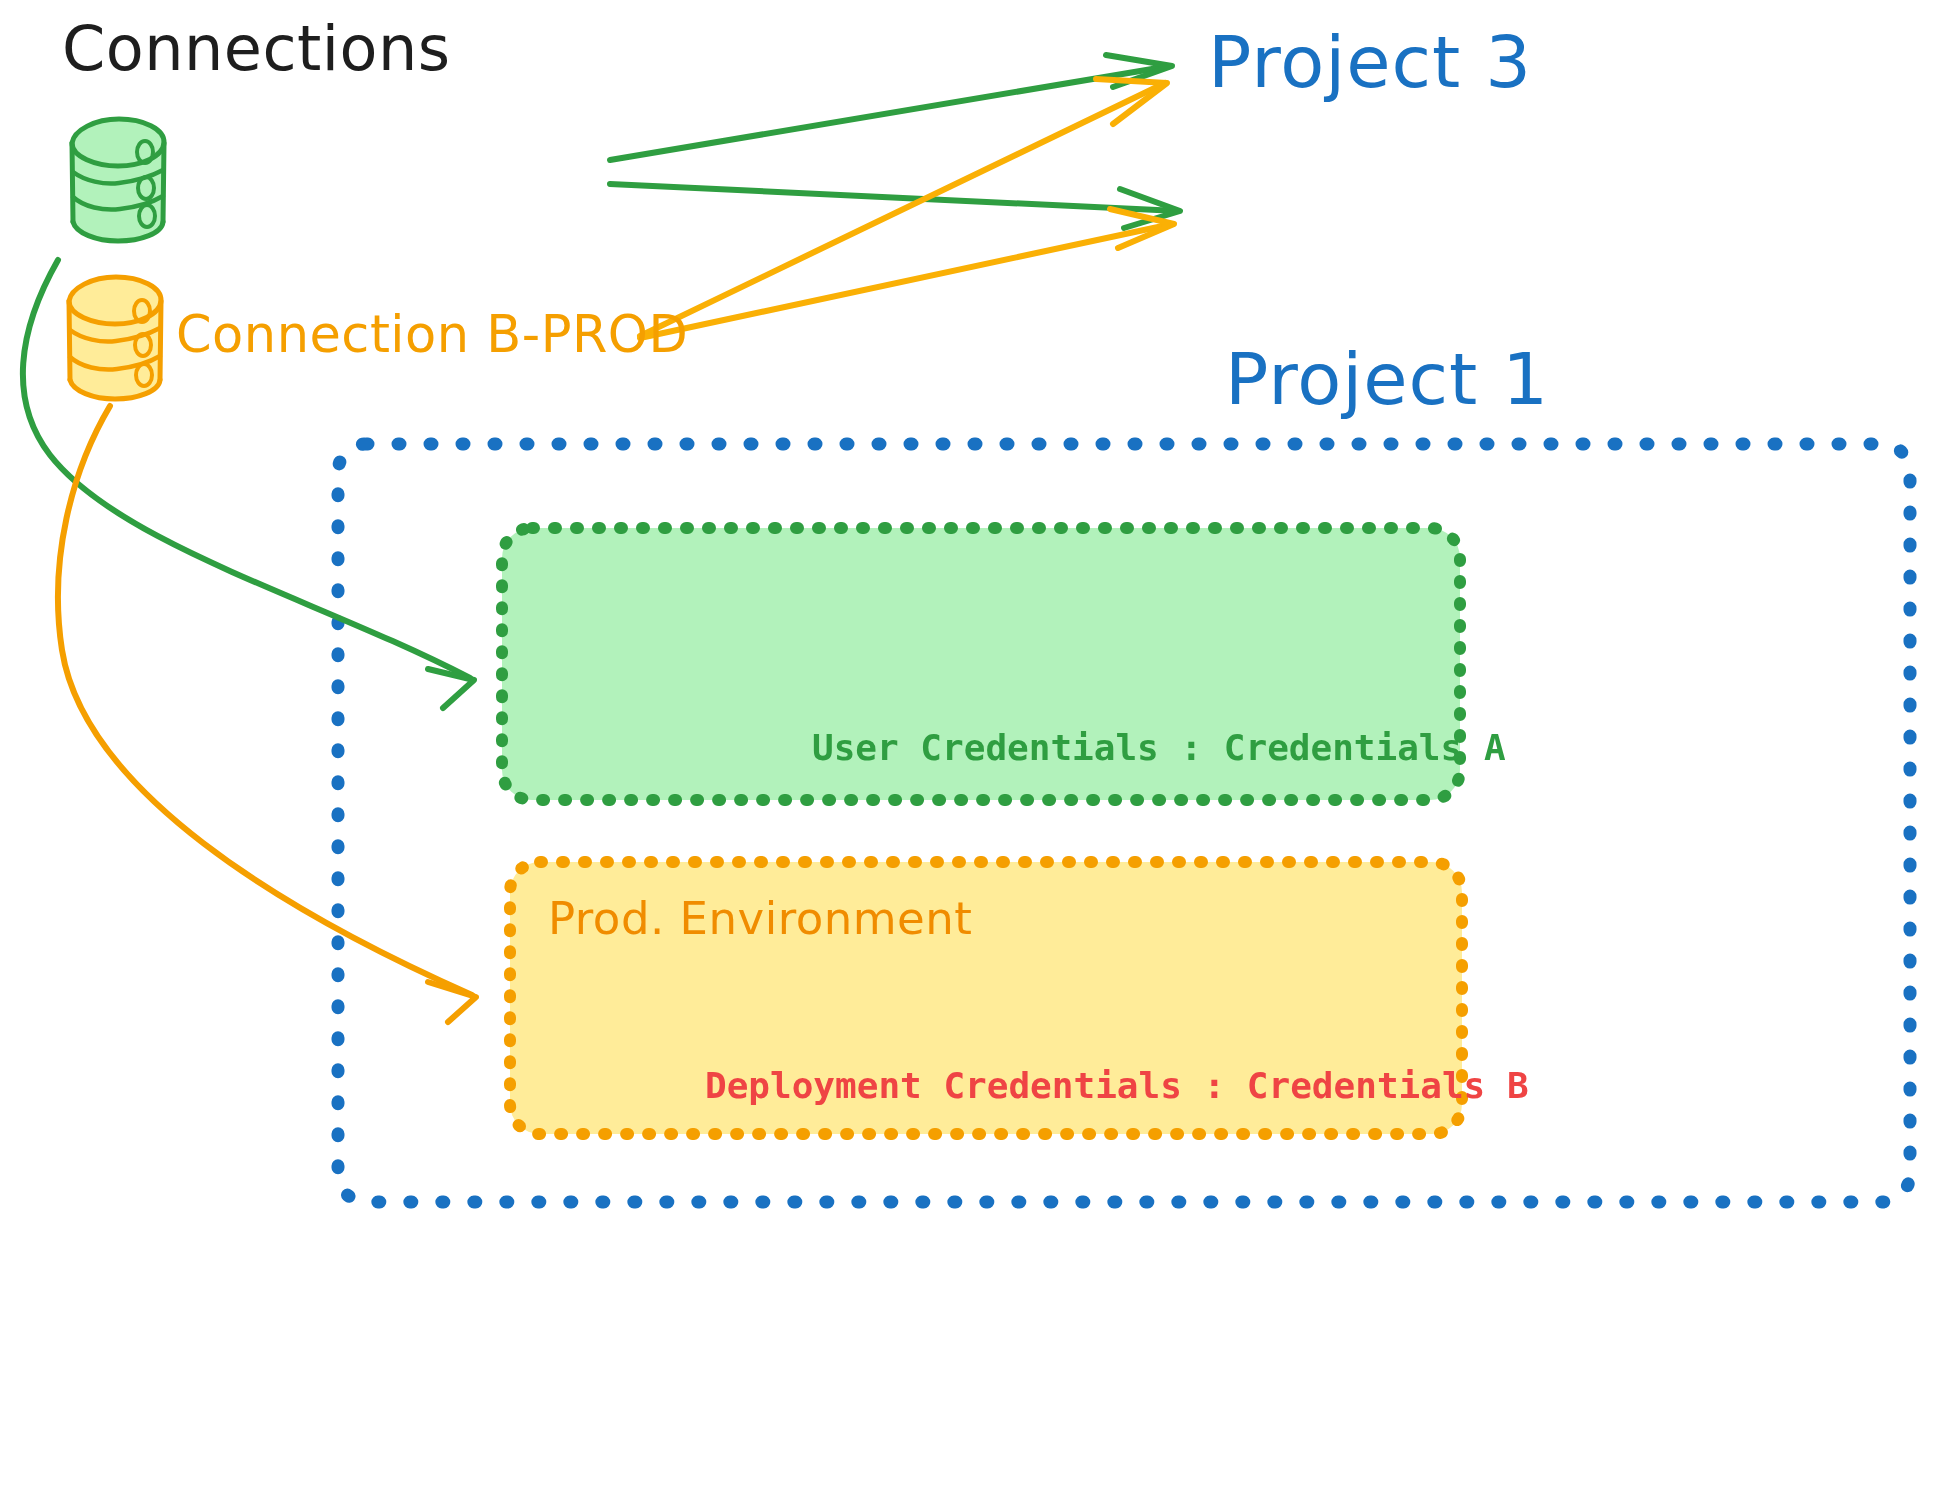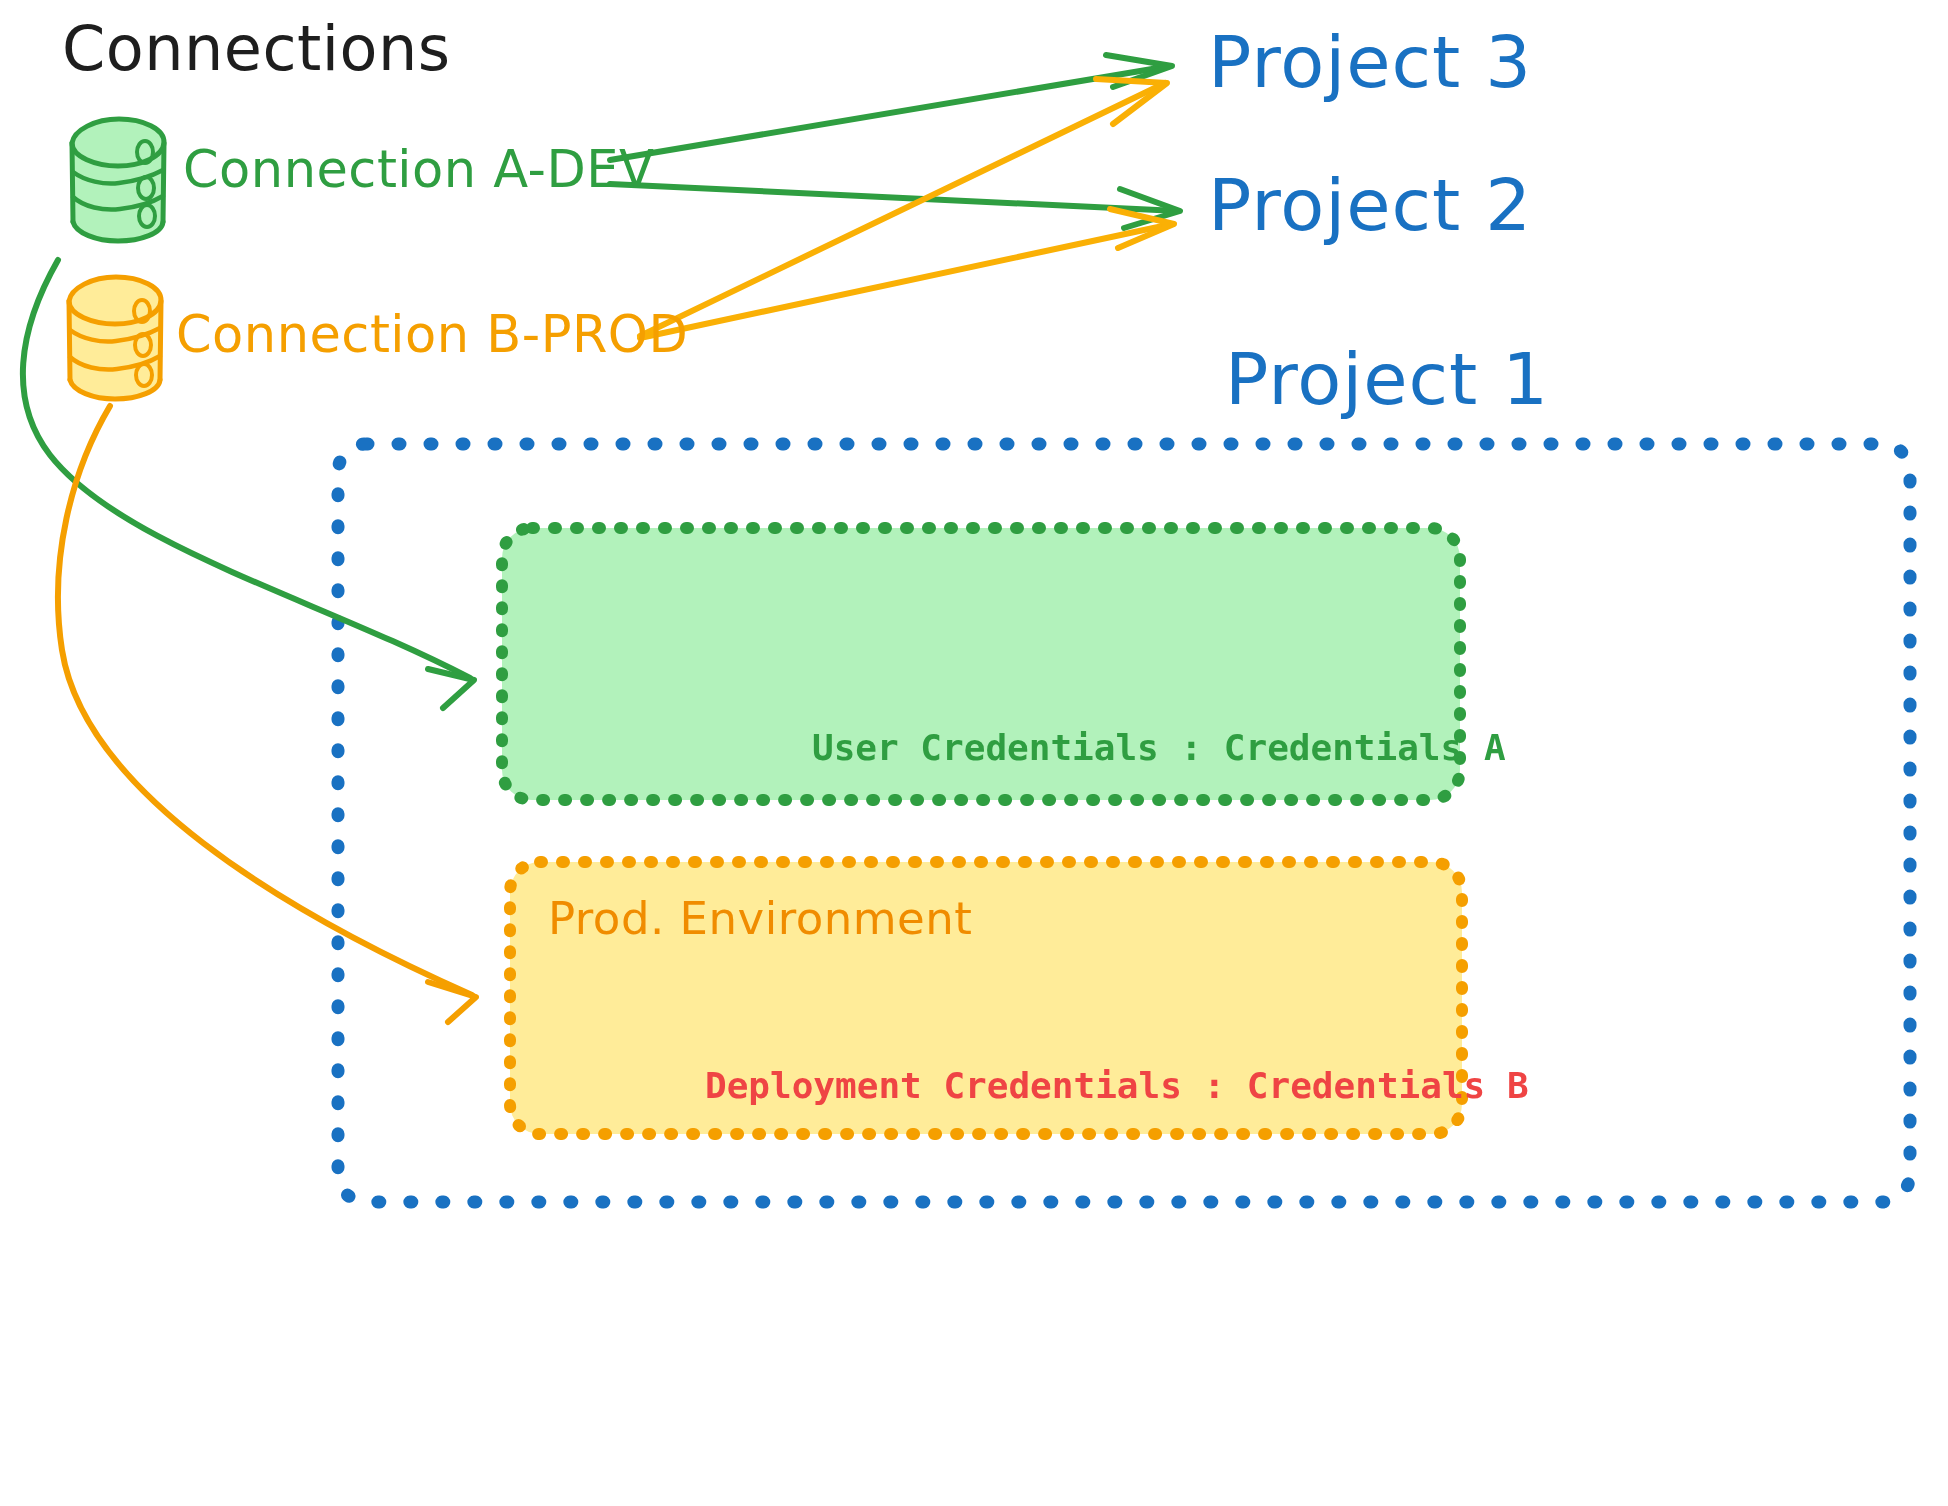--- a/index.html
+++ b/index.html
@@ -165,27 +165,25 @@
 
     <g>
       <path d="M110,406 C72,470 48,560 62,650 C84,790 280,910 472,995" fill="none" stroke="#f59f00" stroke-width="6" stroke-linecap="round"></path>
       <path d="M428,982 L476,997 L448,1022" fill="none" stroke="#f59f00" stroke-width="6" stroke-linecap="round" stroke-linejoin="round"></path>
     </g>
 
   </svg>
 
   <div class="lbl title-connections">Connections</div>
 
-  <div class="lbl conn-a-label">Connection A-DEV</div>
 
   <div class="lbl conn-b-label">Connection B-PROD</div>
 
   <div class="lbl project-label project-3">Project 3</div>
 
-  <div class="lbl project-label project-2">Project 2</div>
 
   <div class="lbl project-label project-1">Project 1</div>
 
 
   <div class="lbl cred-text dev-cred">User Credentials : Credentials A</div>
 
   <div class="lbl env-title prod-title">Prod. Environment</div>
 
   <div class="lbl cred-text prod-cred">Deployment Credentials : Credentials B</div>
 

